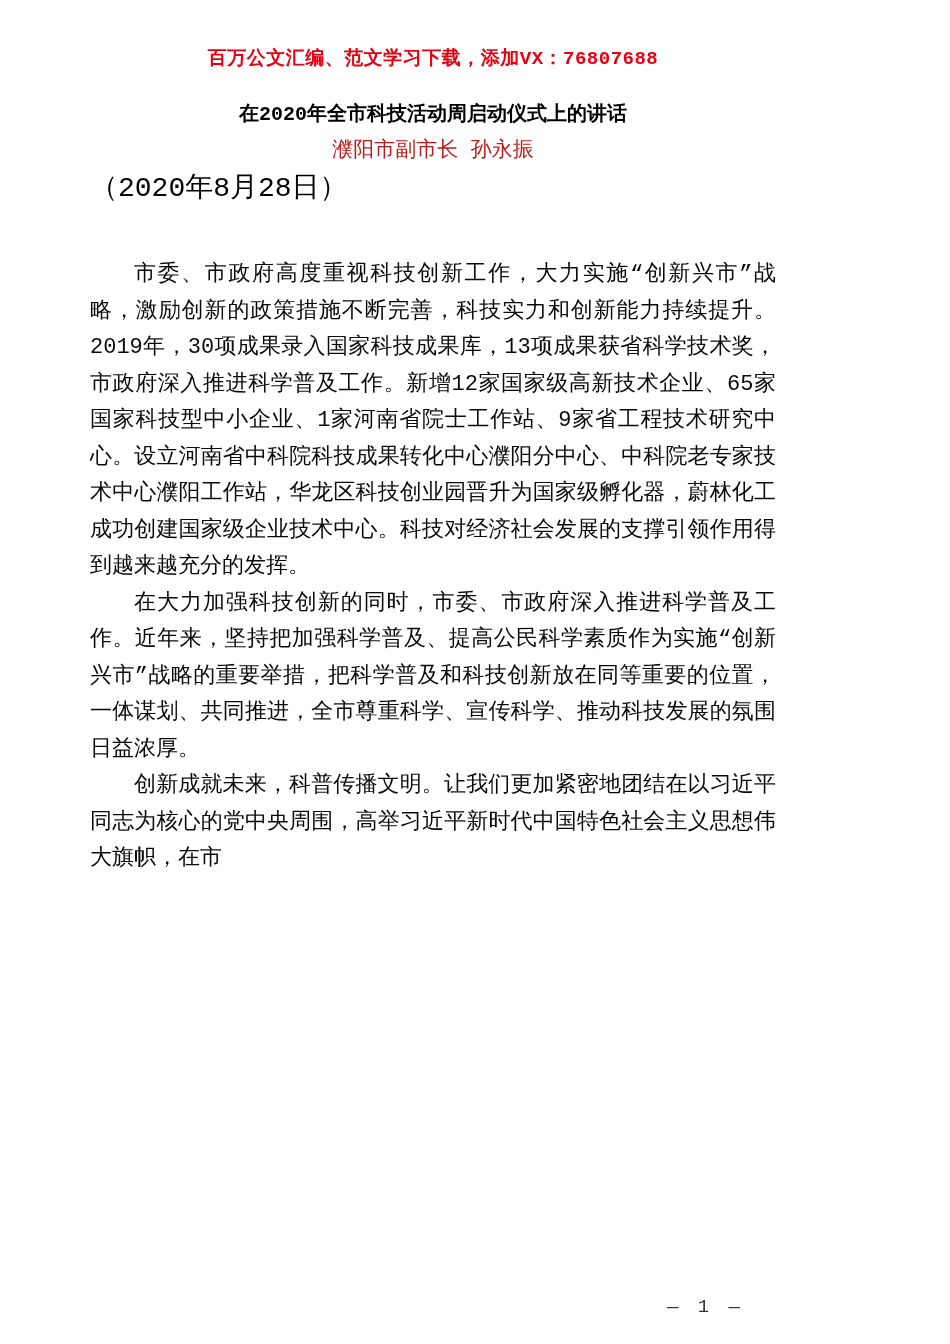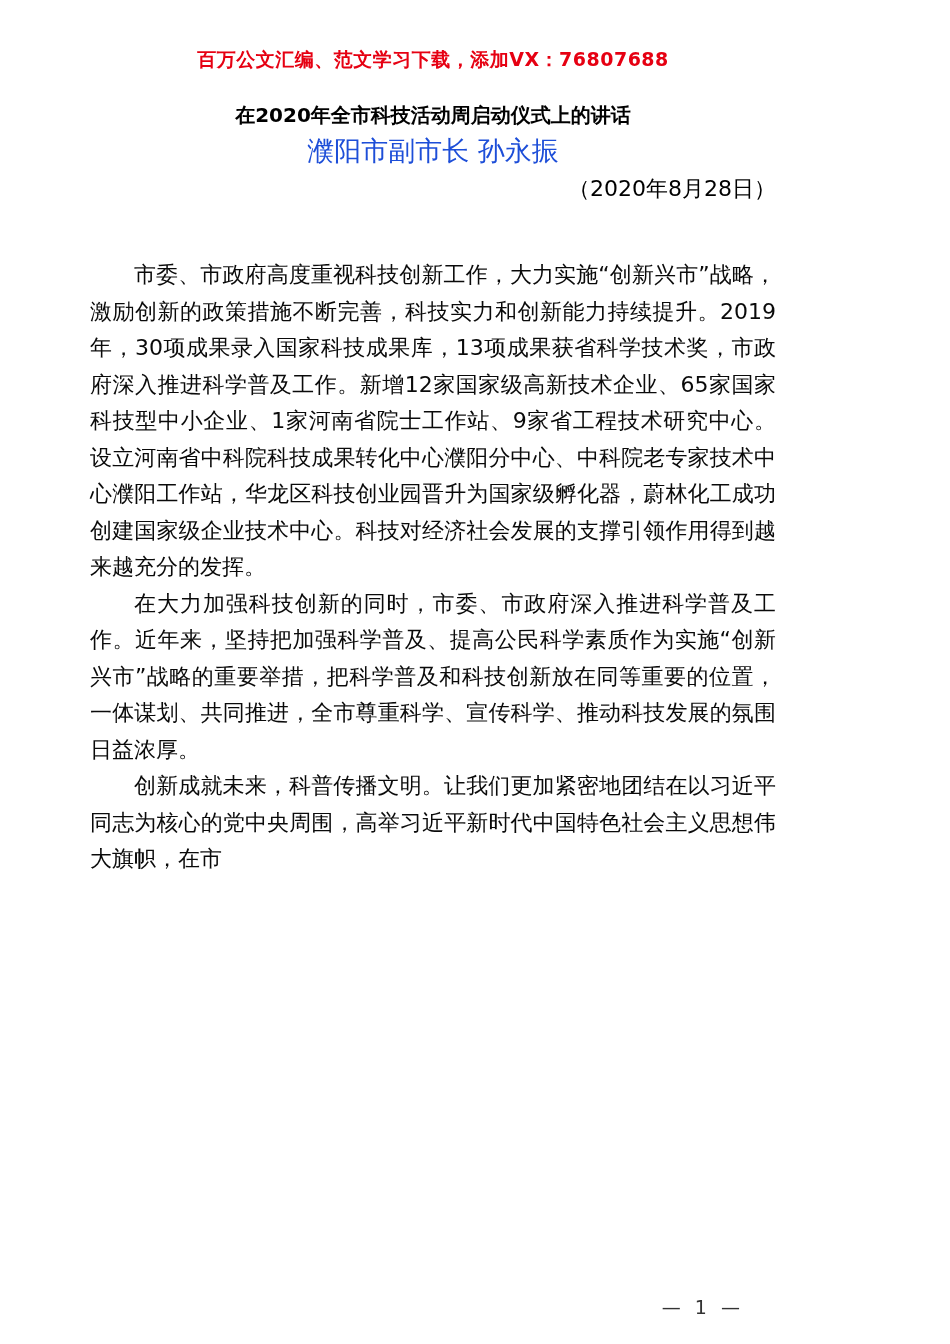--- a/index.html
+++ b/index.html
@@ -10,45 +10,46 @@
     font-family: "DejaVu Sans", "Liberation Sans", sans-serif;
     color: #111111;
     position: relative;
     overflow: hidden;
   }
   .page {
     width: 844px;
     height: 1344px;
     padding: 46px 68px 0 90px;
     position: relative;
+    font-family: Liberation Mono, monospace;
   }
   .promo {
     text-align: center;
     font-size: 19px;
     font-weight: bold;
     letter-spacing: 0.5px;
     line-height: 26px;
     margin-bottom: 26px;
   }
   .doc-title {
     text-align: center;
     font-size: 20px;
     font-weight: bold;
     line-height: 34px;
     color: #000000;
   }
   .doc-author {
     text-align: center;
-    font-size: 27px;
+    font-size: 21px;
     line-height: 37px;
-    color: #1d4ed8;
+    color: #b91c1c;
   }
   .doc-date {
-    text-align: right;
-    font-size: 22px;
+    text-align: left;
+    font-size: 28px;
     line-height: 40px;
     color: #000000;
   }
   .body-text {
     margin-top: 48px;
     font-size: 22px;
     line-height: 36.5px;
     text-align: justify;
     color: #0a0a0a;
   }

